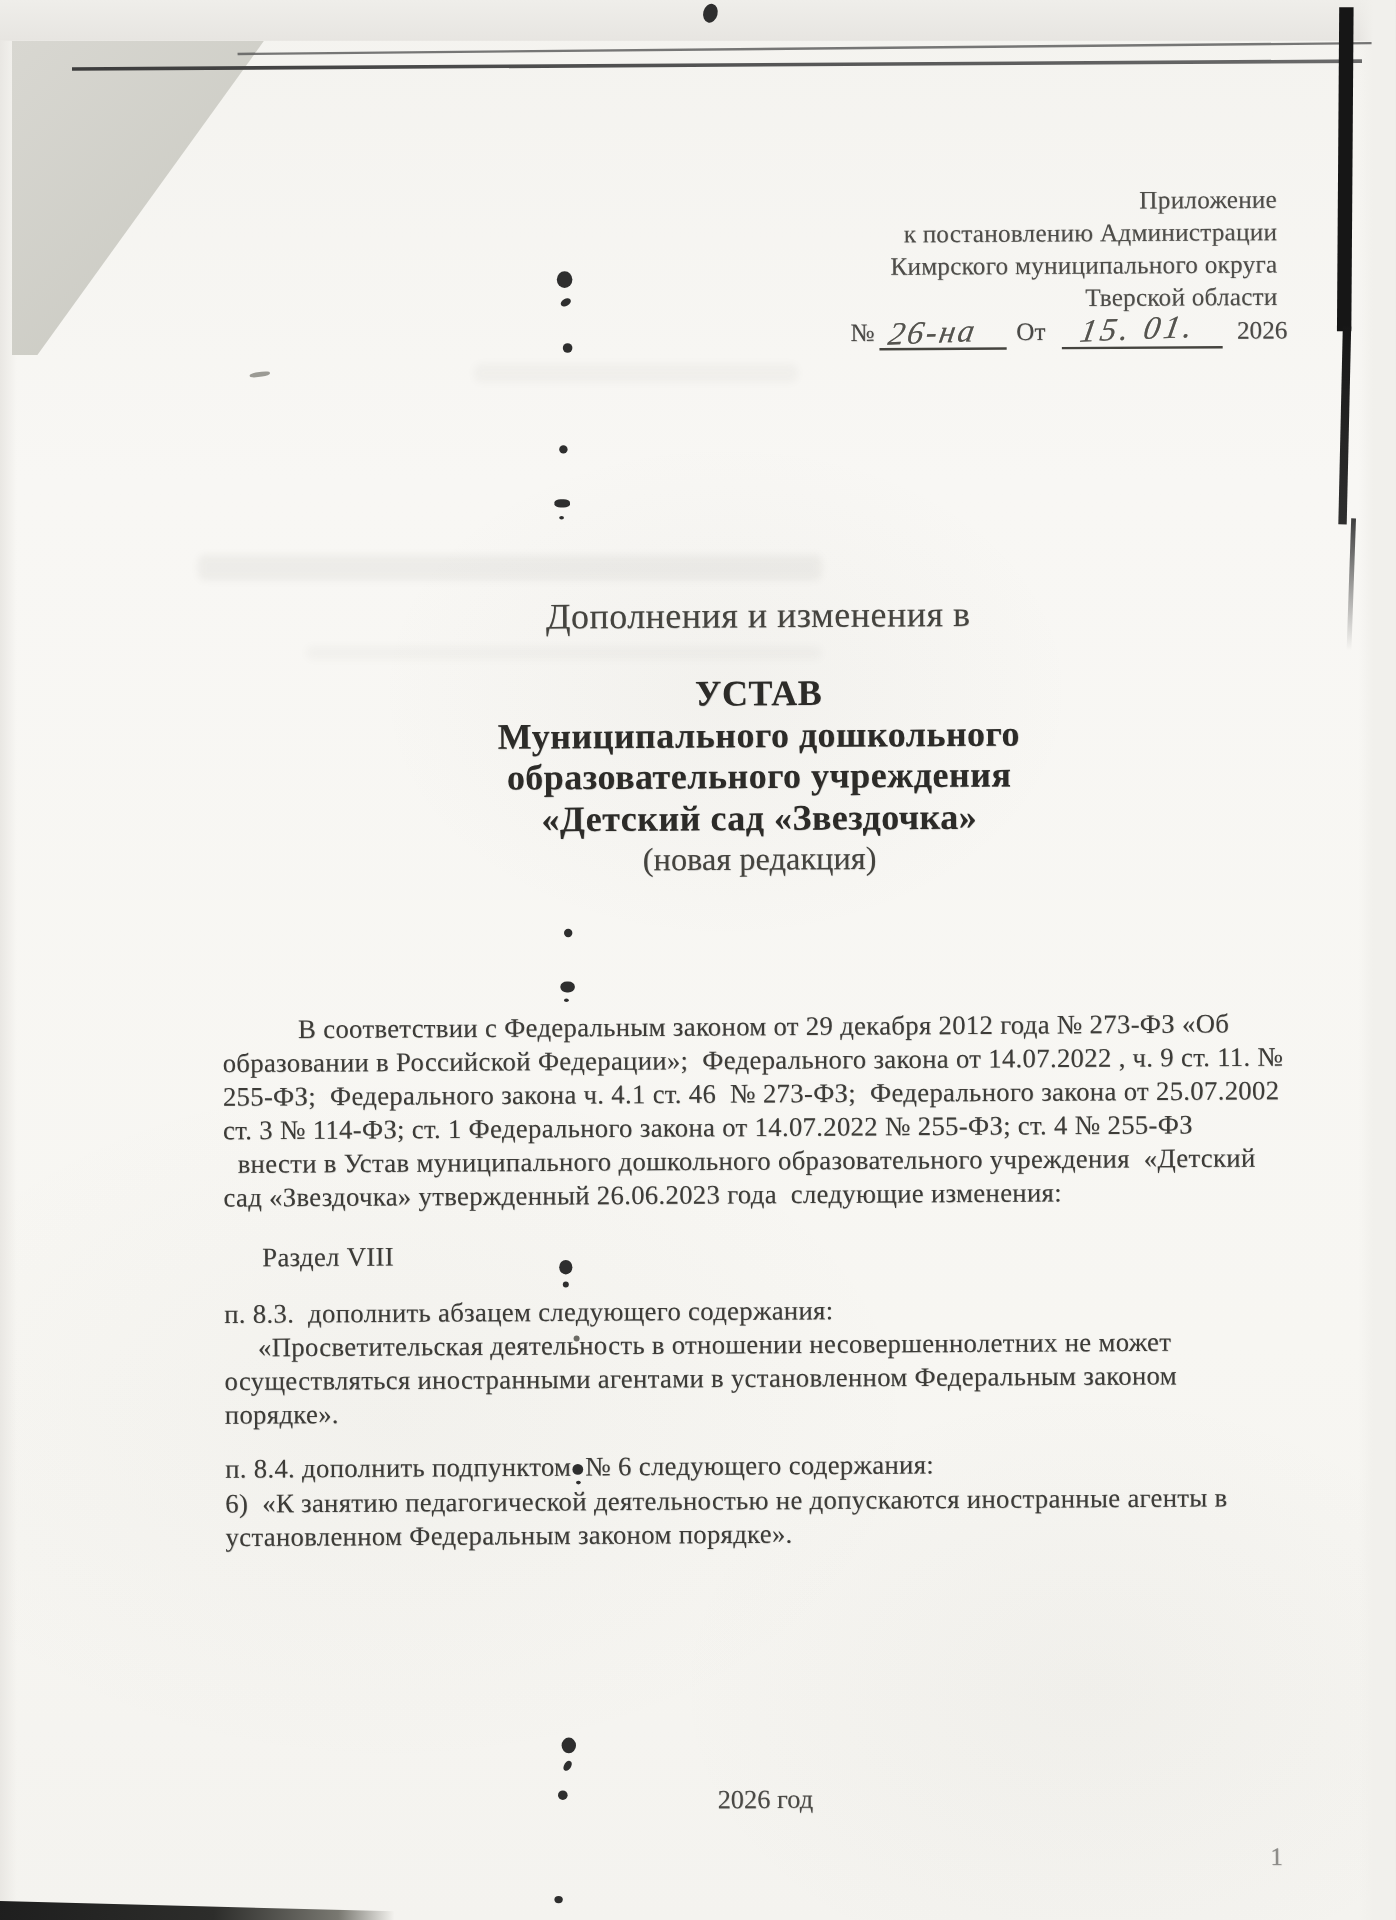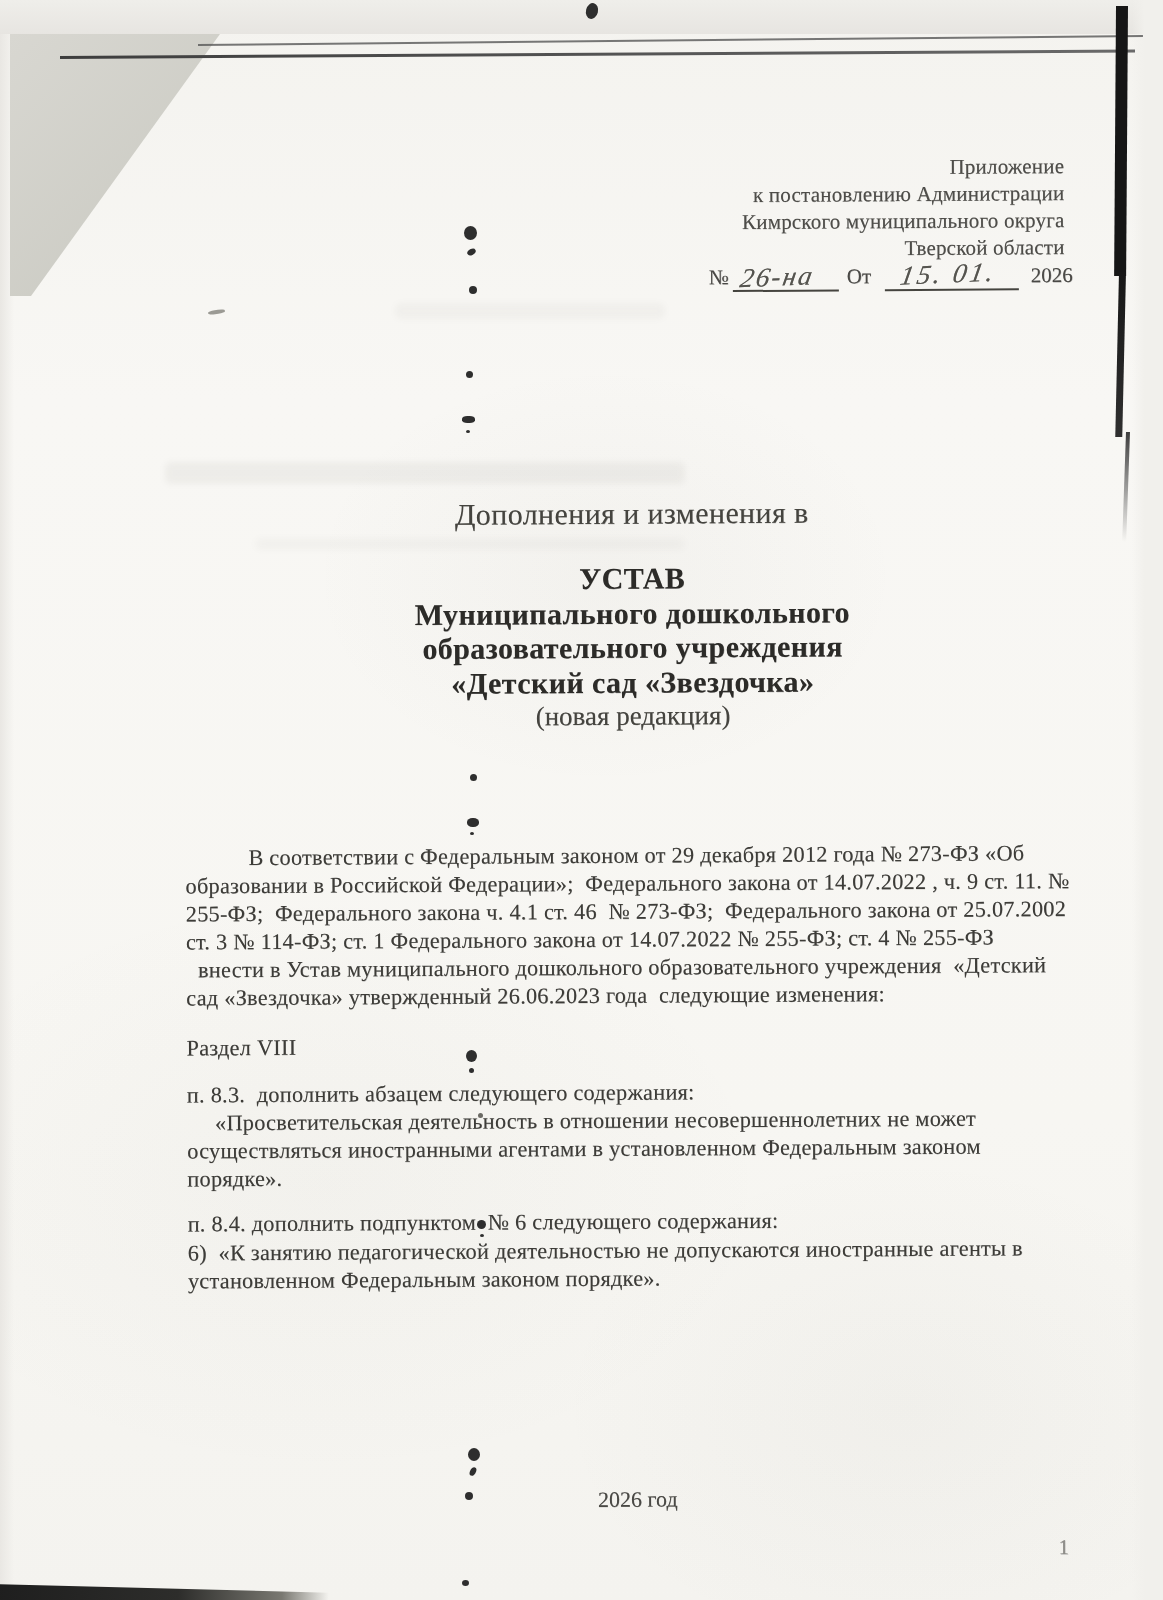--- a/index.html
+++ b/index.html
@@ -68,21 +68,21 @@
   .hw1{left:32px;bottom:0px;}
   .hw2{left:192px;bottom:2px;letter-spacing:3px;}
   .subtitle{position:absolute;left:185px;top:497px;width:897px;text-align:center;font-size:30px;color:#45443f;letter-spacing:.4px;}
   .title-block{position:absolute;left:185px;top:562px;width:897px;text-align:center;font-weight:bold;font-size:30px;line-height:34.5px;color:#2c2b28;letter-spacing:.4px;}
   .title-note{position:absolute;left:185px;top:701px;width:897px;text-align:center;font-size:27px;color:#45443f;}
   .para,.section-label{position:absolute;left:185px;font-size:22.3px;line-height:28px;letter-spacing:.25px;white-space:pre;color:#3d3c38;}
   .para .body-line{white-space:pre;}
   .para1{top:842px;}
   .para1 .body-line:nth-child(1){padding-left:63px;}
   .para1 .body-line:nth-child(5){padding-left:12px;}
-  .section-label{top:1032px;}
+  .section-label{top:1032px;margin-left:32px;}
   .para2{top:1079px;}
   .para2 .body-line:nth-child(2){padding-left:28px;}
   .para3{top:1208px;line-height:28.6px;}
   .footer-year{position:absolute;left:185px;top:1487px;width:897px;text-align:center;font-size:22px;color:#4a4945;}
   .page-number{position:absolute;left:1054px;top:1538px;font-size:21px;color:#8d8c88;}
 </style>
 </head>
 <body>
 
 <div class="scan">

